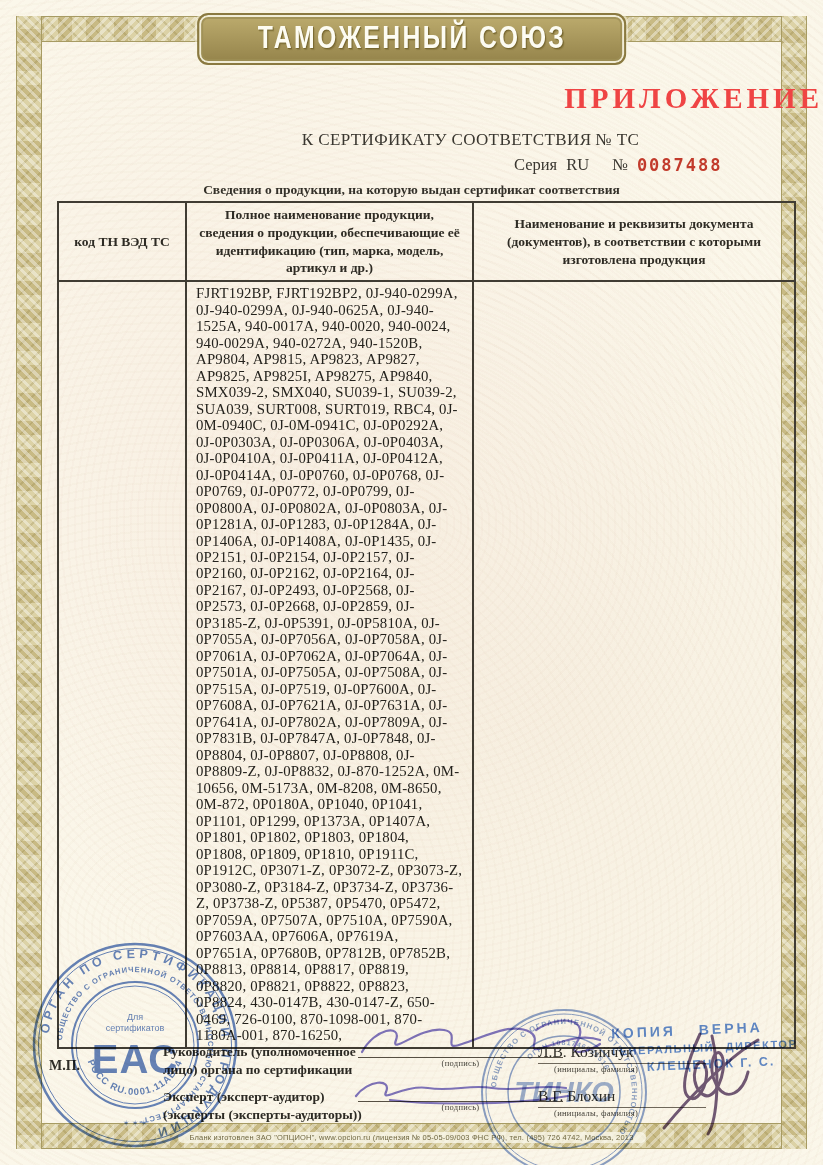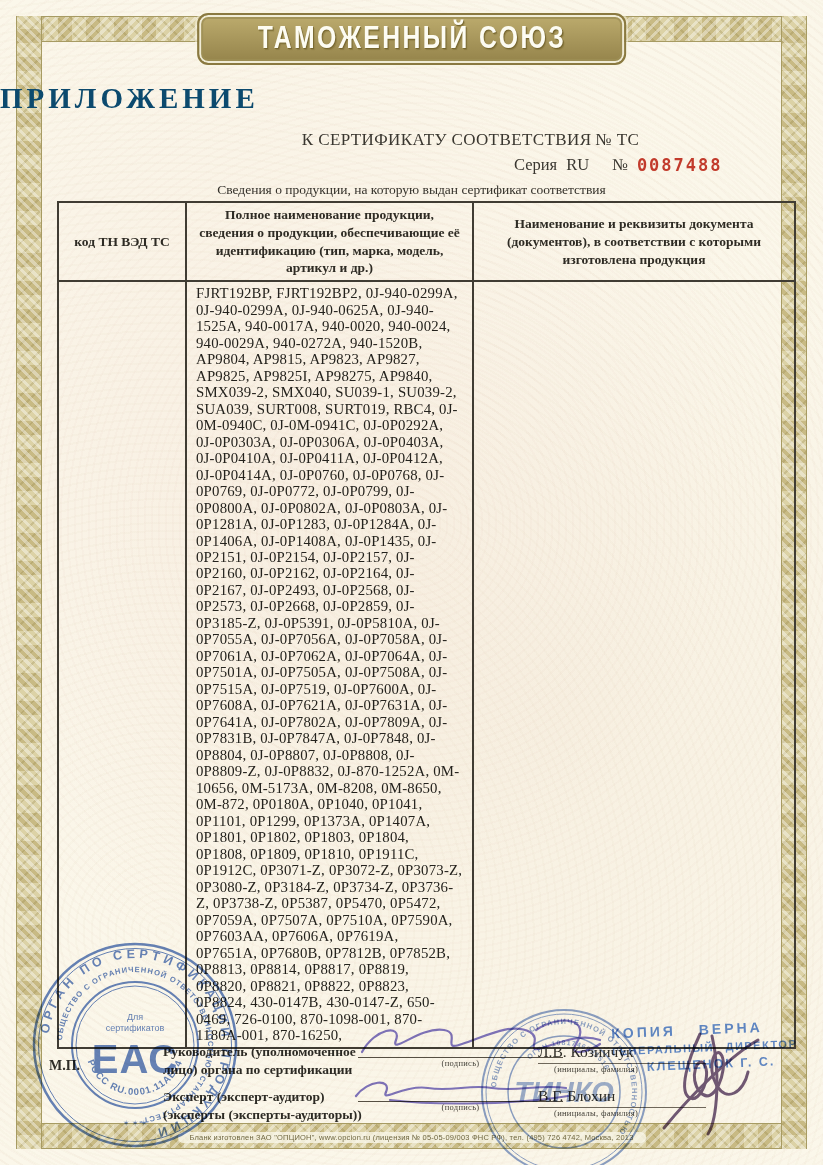--- a/index.html
+++ b/index.html
@@ -52,43 +52,43 @@
   }
   .banner-text{
     display:inline-block;white-space:nowrap;
     font-family:"Liberation Sans", sans-serif;font-weight:bold;
     font-size:31px;letter-spacing:3px;color:#fdfcf2;
     transform:scaleX(.8);transform-origin:center;
     text-shadow:1px 1px 0 #76662f, 2px 2px 1px rgba(118,102,47,.45);
   }
 
   .title{
-    top:82px;left:0;right:0;text-align:left;z-index:2;
-    font-size:29px;font-weight:bold;letter-spacing:4px;color:#0c4a6e;
+    top:82px;left:0;right:0;text-align:right;z-index:2;
+    font-size:29px;font-weight:bold;letter-spacing:4px;color:#ef4444;
   }
   .cert-line{
     top:130px;left:118px;right:0;z-index:2;
     display:flex;justify-content:center;align-items:baseline;gap:4px;
     font-size:17px;color:#3a3730;letter-spacing:.4px;white-space:nowrap;
   }
   .cert-underline{
     border-bottom:1px solid #a98874;padding:0 48px 2px 6px;
   }
   .series-line{
     top:155px;left:514px;z-index:2;font-size:16.5px;color:#3a3730;
     display:flex;align-items:center;gap:9px;white-space:nowrap;
   }
   .series-no{margin-left:14px;}
   .series-number{
     font-family:"DejaVu Sans Mono", monospace;font-weight:bold;
     font-size:17px;letter-spacing:2px;color:#c23b2c;
   }
   .table-caption{
     top:182px;left:0;right:0;text-align:center;z-index:2;
-    font-size:13.5px;font-weight:normal;color:#34312a;
+    font-size:13.5px;font-weight:bold;color:#34312a;
   }
 
   table.cert{
     position:absolute;left:57px;top:201px;z-index:2;
     width:737px;border-collapse:collapse;table-layout:fixed;
     background:transparent;
   }
   table.cert th, table.cert td{
     border:2px solid #403c33;padding:3px 9px;vertical-align:top;
   }

